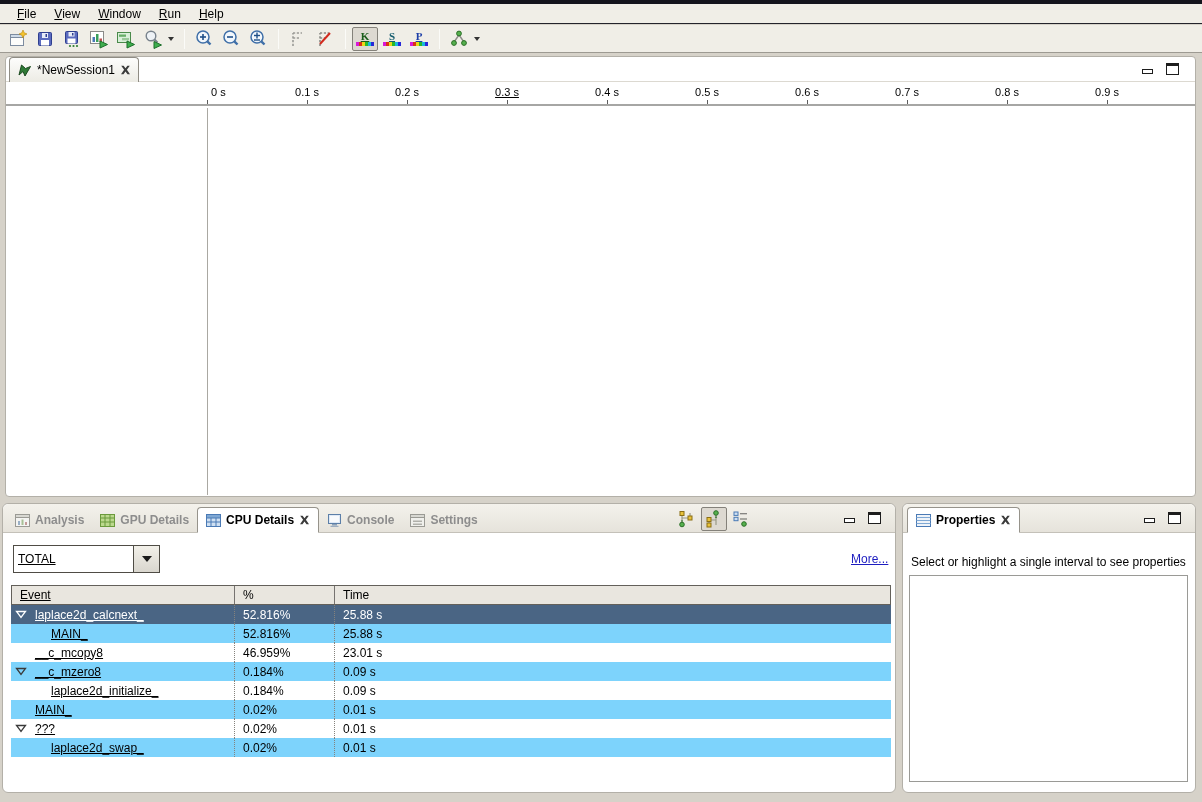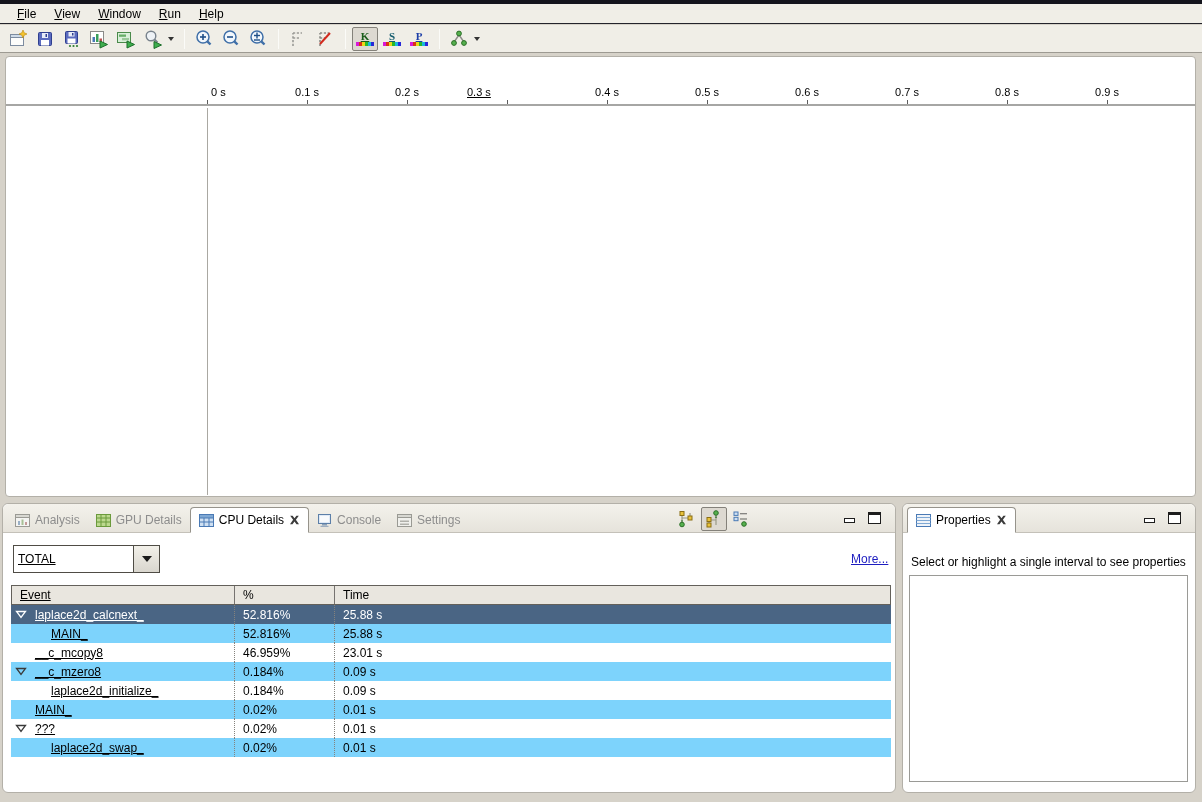--- a/index.html
+++ b/index.html
@@ -63,21 +63,21 @@
   .panel-right { left:902px; top:503px; width:294px; height:290px; }
   .tabstrip {
     position:relative; height:29px;
     background:linear-gradient(#f4f2ec,#e6e3db);
     border-bottom:1px solid #c4c1b9; border-radius:6px 6px 0 0;
     display:flex; align-items:flex-end; padding-left:4px;
   }
   .vtab {
     display:inline-flex; align-items:center; gap:5px;
     height:26px; padding:0 8px; margin-bottom:-1px;
-    color:#8d8d8d; white-space:nowrap;
+    color:#8d8d8d; white-space:nowrap;font-weight:bold;
   }
   .vtab.active {
     background:#fff; color:#000;
     border:1px solid #96938b; border-bottom:1px solid #fff;
     border-radius:4px 4px 0 0;
   }
   .panel-content { position:relative; height:calc(100% - 29px); }
 
   
   .combo {
@@ -263,28 +263,43 @@
       <path d="M10 6 L5 13 M10 6 L15 13" stroke="#8a8a86" stroke-width="1.3" fill="none"></path>
       <circle cx="10" cy="4.5" r="2.4" fill="#56b04e" stroke="#2a6e26"></circle>
       <circle cx="5" cy="14" r="2.4" fill="#56b04e" stroke="#2a6e26"></circle>
       <circle cx="15" cy="14" r="2.4" fill="#56b04e" stroke="#2a6e26"></circle>
     </svg>
   </span>
   <span class="caret"></span>
 </div>
 
 <div class="editor">
+  <div class="editor-tabstrip">
+    <span class="session-tab">
+      <svg width="15" height="14" viewBox="0 0 15 14">
+        <path d="M2 12 L4.5 2 L8.5 5.5 L13.5 3.5 L8 13 L6 8.5 Z" fill="#2f7a36" stroke="#1c4a20"></path>
+      </svg>
+      <span>*NewSession1</span>
+      <svg class="closex" width="11" height="10" viewBox="0 0 11 10">
+        <path d="M1.2 0.8 L3.6 0.8 L5.5 3.2 L7.4 0.8 L9.8 0.8 L6.9 4.7 L10 9.2 L7.5 9.2 L5.5 6.4 L3.5 9.2 L1 9.2 L4.1 4.7 Z" fill="#3c3c3c"></path>
+      </svg>
+    </span>
+    <span class="winbtns">
+      <span class="btn-min"></span>
+      <span class="btn-max"></span>
+    </span>
+  </div>
   <div class="ruler">
       <span class="ruler-label" style="left: 205px;">0 s</span>
       <span class="ruler-tick" style="left: 201px;"></span>
       <span class="ruler-label" style="left: 261px; width: 80px; text-align: center;">0.1 s</span>
       <span class="ruler-tick" style="left: 301px;"></span>
       <span class="ruler-label" style="left: 361px; width: 80px; text-align: center;">0.2 s</span>
       <span class="ruler-tick" style="left: 401px;"></span>
-      <span class="ruler-label" style="left: 461px; width: 80px; text-align: left; text-decoration: underline;">0.3 s</span>
+      <span class="ruler-label" style="left: 461px; width: 80px; text-align: center; text-decoration: underline;">0.3 s</span>
       <span class="ruler-tick" style="left: 501px;"></span>
       <span class="ruler-label" style="left: 561px; width: 80px; text-align: center;">0.4 s</span>
       <span class="ruler-tick" style="left: 601px;"></span>
       <span class="ruler-label" style="left: 661px; width: 80px; text-align: center;">0.5 s</span>
       <span class="ruler-tick" style="left: 701px;"></span>
       <span class="ruler-label" style="left: 761px; width: 80px; text-align: center;">0.6 s</span>
       <span class="ruler-tick" style="left: 801px;"></span>
       <span class="ruler-label" style="left: 861px; width: 80px; text-align: center;">0.7 s</span>
       <span class="ruler-tick" style="left: 901px;"></span>
       <span class="ruler-label" style="left: 961px; width: 80px; text-align: center;">0.8 s</span>

